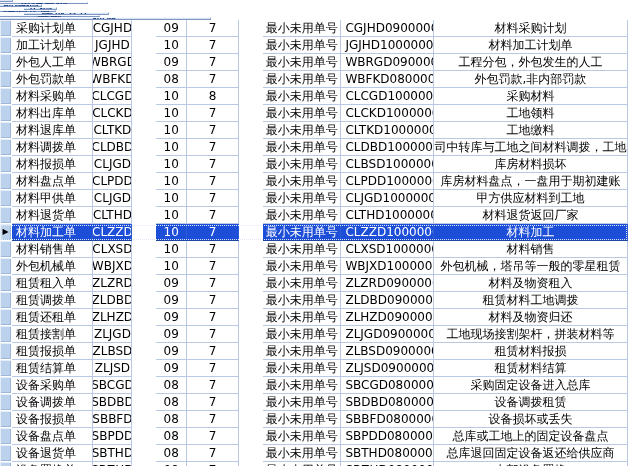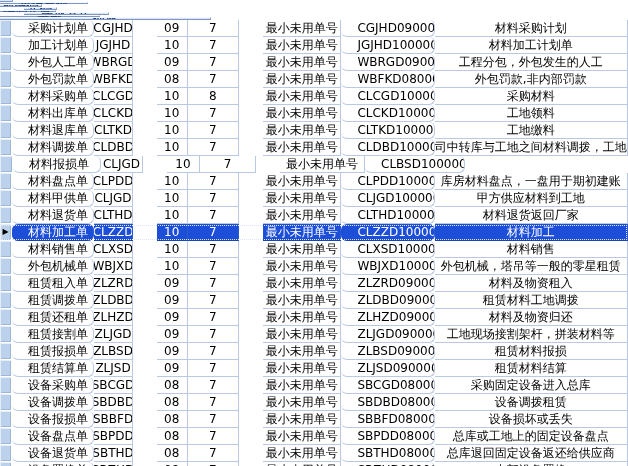--- a/index.html
+++ b/index.html
@@ -47,21 +47,21 @@
   .cell{
     box-sizing:border-box;height:17px;
     display:flex;align-items:center;
     border-right:1px solid #b9c8e4;
     border-bottom:1px solid #b9c8e4;
     white-space:nowrap;overflow:hidden;
     background:#fff;
     padding:0 2px;
   }
   .c-center{justify-content:center;}
-  .c-left{justify-content:flex-start;padding-left:16px;border-radius:6px;}
+  .c-left{justify-content:flex-start;padding-left:4px;}
   .w-name{width:88px;}
   .w-prefix{width:42px;}
   .w-year{width:33px;margin-left:24px;}
   .w-len{width:56px;}
   .w-gen{width:85px;margin-left:24px;}
   .w-ex{width:100px;}
   .w-desc{width:211px;}
   .row.selected .cell{
     background:#1d4ed8;
     color:#fff;
@@ -177,20 +177,21 @@
   </div>
 
   <div class="row">
     <div class="rowhdr"></div>
     <div class="cell c-left   w-name">材料报损单</div>
     <div class="cell c-center w-prefix">CLJGD</div>
     <div class="cell c-center w-year">10</div>
     <div class="cell c-center w-len">7</div>
     <div class="cell c-center w-gen">最小未用单号</div>
     <div class="cell c-left   w-ex">CLBSD100000001</div>
+    <div class="cell c-center w-desc">库房材料损坏</div>
   </div>
 
   <div class="row">
     <div class="rowhdr"></div>
     <div class="cell c-left   w-name">材料盘点单</div>
     <div class="cell c-center w-prefix">CLPDD</div>
     <div class="cell c-center w-year">10</div>
     <div class="cell c-center w-len">7</div>
     <div class="cell c-center w-gen">最小未用单号</div>
     <div class="cell c-left   w-ex">CLPDD100000001</div>

